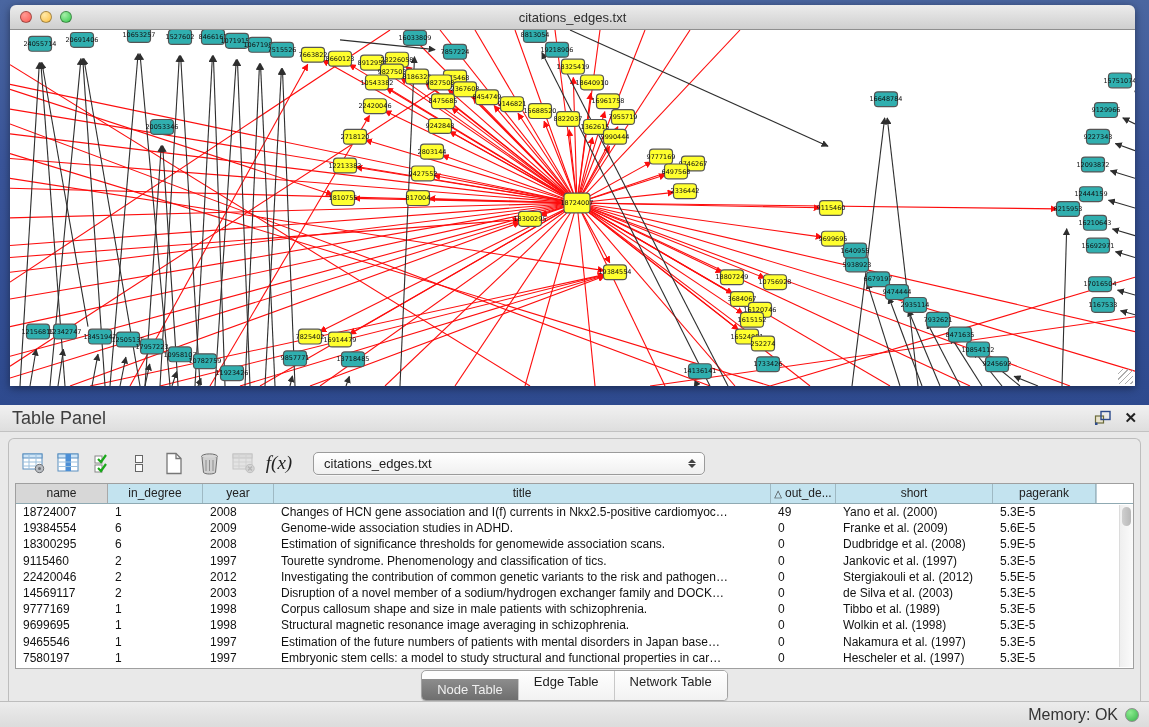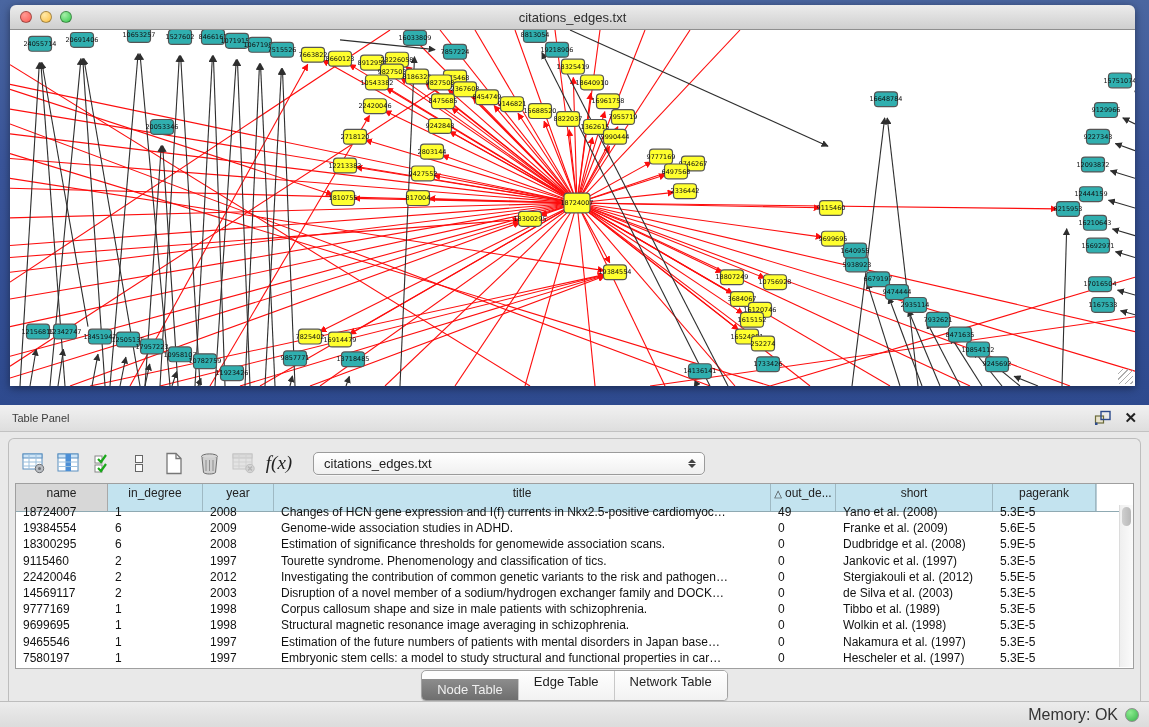--- a/index.html
+++ b/index.html
@@ -17,40 +17,40 @@
   .tl.green { background:radial-gradient(circle at 35% 30%, #a6f0a9, #35c84b); }
   .win-title { position:absolute; left:0; right:0; text-align:center; font-size:13px; color:#2e2e2e; }
   .canvas { flex:1; background:#ffffff; position:relative; overflow:hidden; }
   .canvas svg { display:block; width:100%; height:100%; }
   .resize-grip { position:absolute; right:2px; bottom:2px; width:15px; height:15px;
     background:repeating-linear-gradient(135deg, transparent 0 3px, #9a9a9a 3px 4px); opacity:.8; }
 
   
   .table-panel { flex:1; display:flex; flex-direction:column; background:#e9e9e9; }
   .tp-header { height:27px; background:linear-gradient(180deg,#f1f1f1,#dedede); border-bottom:1px solid #c2c2c2; display:flex; align-items:center; padding:0 12px; }
-  .tp-title { font-size:11px; color:#3d3d3d; }
+  .tp-title { font-size:18px; color:#3d3d3d; }
   .tp-header .spacer { flex:1; }
   .tp-float { width:18px; height:16px; margin-right:12px; cursor:default; }
   .tp-close { font-size:15px; font-weight:bold; color:#222; line-height:16px; cursor:default; }
 
   .tp-inner { flex:1; margin:6px 8px 0 8px; border:1px solid #bdbdbd; border-bottom:none; border-radius:6px 6px 0 0; background:#e9e9e9; display:flex; flex-direction:column; padding:6px 6px 0 6px; }
 
   .toolbar { height:36px; display:flex; align-items:center; gap:9px; padding:0 6px; }
   .tb-btn { width:26px; height:26px; display:flex; align-items:center; justify-content:center; }
   .tb-btn.disabled { opacity:.45; }
   .fx-label { font-size:19px; font-style:italic; font-family:"Liberation Serif", serif; color:#222; }
   .combo { width:392px; height:23px; margin-left:12px; border:1px solid #9b9b9b; border-radius:5px; background:linear-gradient(180deg,#ffffff,#f0f0f0); display:flex; align-items:center; padding:0 8px 0 10px; font-size:13px; color:#222; box-shadow:0 1px 0 rgba(255,255,255,.6); }
   .combo .cv { flex:1; overflow:hidden; white-space:nowrap; }
   .combo .arrows { display:flex; flex-direction:column; gap:1px; align-items:center; }
   .combo .arrows span { width:0; height:0; border-left:4px solid transparent; border-right:4px solid transparent; }
   .combo .arrows .up { border-bottom:4px solid #444; }
   .combo .arrows .dn { border-top:4px solid #444; }
 
   .table-wrap { flex:1; position:relative; background:#fff; border:1px solid #9f9f9f; margin-top:2px; overflow:hidden; }
-  .thead { display:flex; height:28px; border-bottom:1px solid #8fa9b2; }
+  .thead { display:flex; height:20px; border-bottom:1px solid #8fa9b2; }
   .th { font-size:12px; color:#222; text-align:center; line-height:19px; background:#c3e3ef; border-right:1px solid #9fb9c3; overflow:hidden; white-space:nowrap; }
   .th.gray { background:#d7d7d7; border-right:1px solid #a8a8a8; }
   .th .sort { font-size:10px; color:#333; margin-right:3px; }
   .c0{width:92px} .c1{width:95px} .c2{width:71px} .c3{width:497px} .c4{width:65px} .c5{width:157px} .c6{width:103px}
   .thead .fill { flex:1; background:#fff; border-left:1px solid #b9cdd6; }
   .tbody { position:absolute; top:20px; left:0; right:14px; bottom:0; overflow:hidden; }
   .tr { display:flex; height:16.2px; align-items:center; }
   .td { font-size:12px; color:#111; padding-left:7px; white-space:nowrap; overflow:hidden; }
   .vscroll { position:absolute; top:21px; right:0; bottom:1px; width:14px; background:linear-gradient(90deg,#efefef,#fbfbfb); border-left:1px solid #dcdcdc; }
   .vthumb { width:9px; height:19px; margin:2px auto 0; border-radius:5px; background:linear-gradient(90deg,#cfcfcf,#b8b8b8); }
@@ -707,23 +707,23 @@
           <div class="th c4"><span class="sort">△</span><span>out_de...</span></div>
           <div class="th c5"><span>short</span></div>
           <div class="th c6"><span>pagerank</span></div>
           <div class="fill"></div>
         </div>
         <div class="tbody" id="tbody">
             <div class="tr">
               <div class="td c0">18724007</div>
               <div class="td c1">1</div>
               <div class="td c2">2008</div>
-              <div class="td c3">Changes of HCN gene expression and I(f) currents in Nkx2.5-positive cardiomyoc…</div>
+              <div class="td c3">Changes of HCN gene association and I(f) currents in Nkx2.5-positive cardiomyoc…</div>
               <div class="td c4">49</div>
-              <div class="td c5">Yano et al. (2008)</div>
+              <div class="td c5">Yano et al. (2000)</div>
               <div class="td c6">5.3E-5</div>
             </div>
             <div class="tr">
               <div class="td c0">19384554</div>
               <div class="td c1">6</div>
               <div class="td c2">2009</div>
               <div class="td c3">Genome-wide association studies in ADHD.</div>
               <div class="td c4">0</div>
               <div class="td c5">Franke et al. (2009)</div>
               <div class="td c6">5.6E-5</div>

